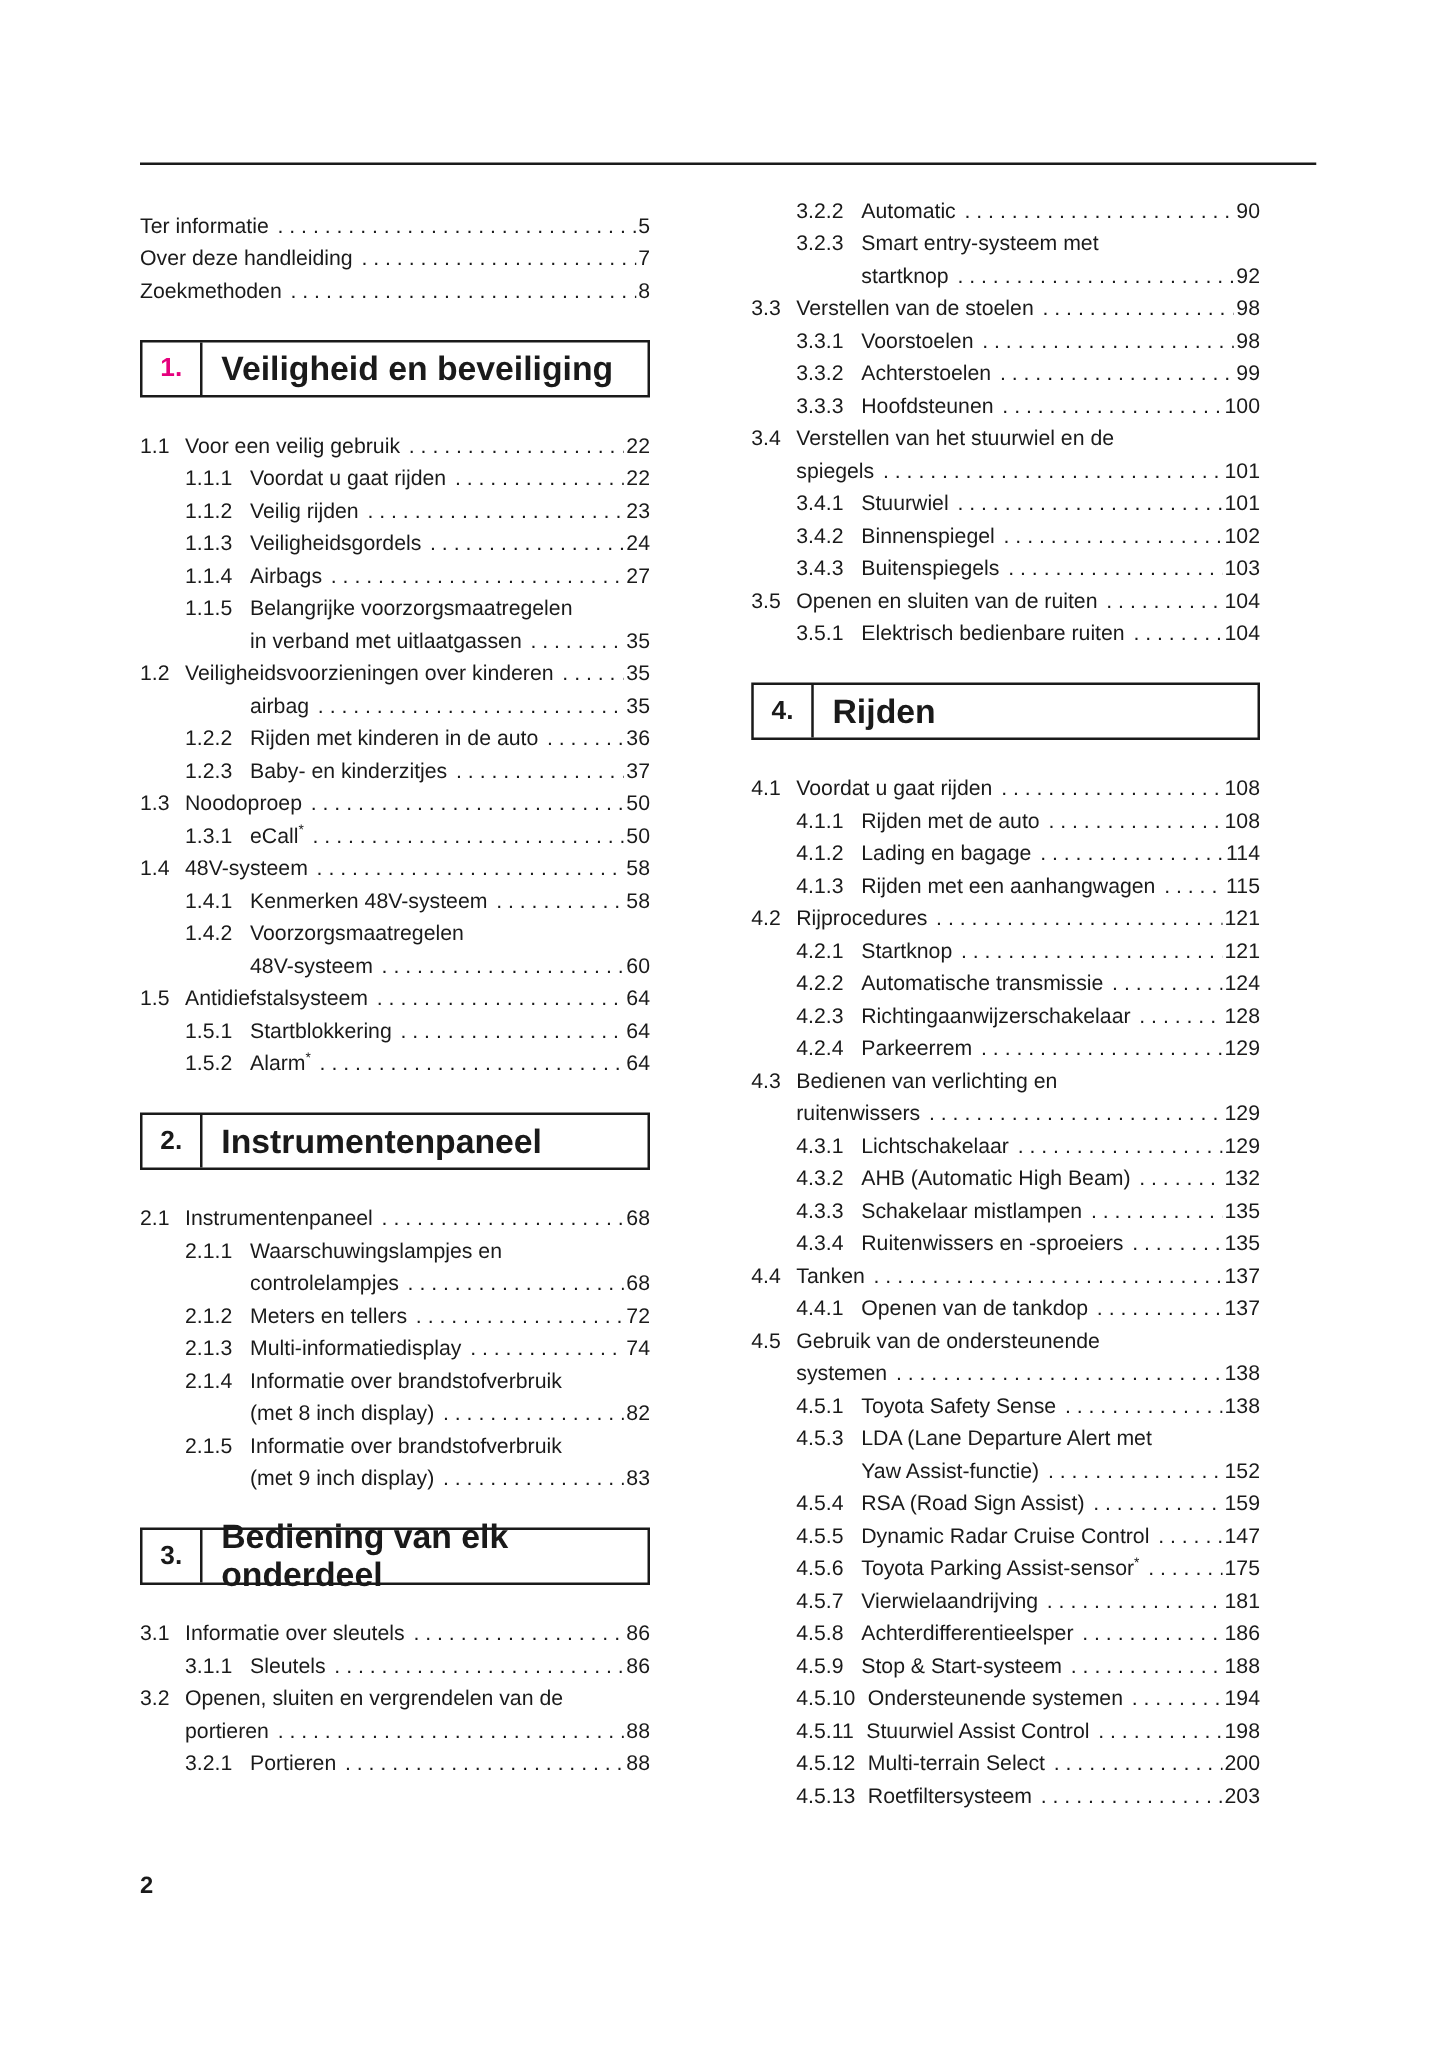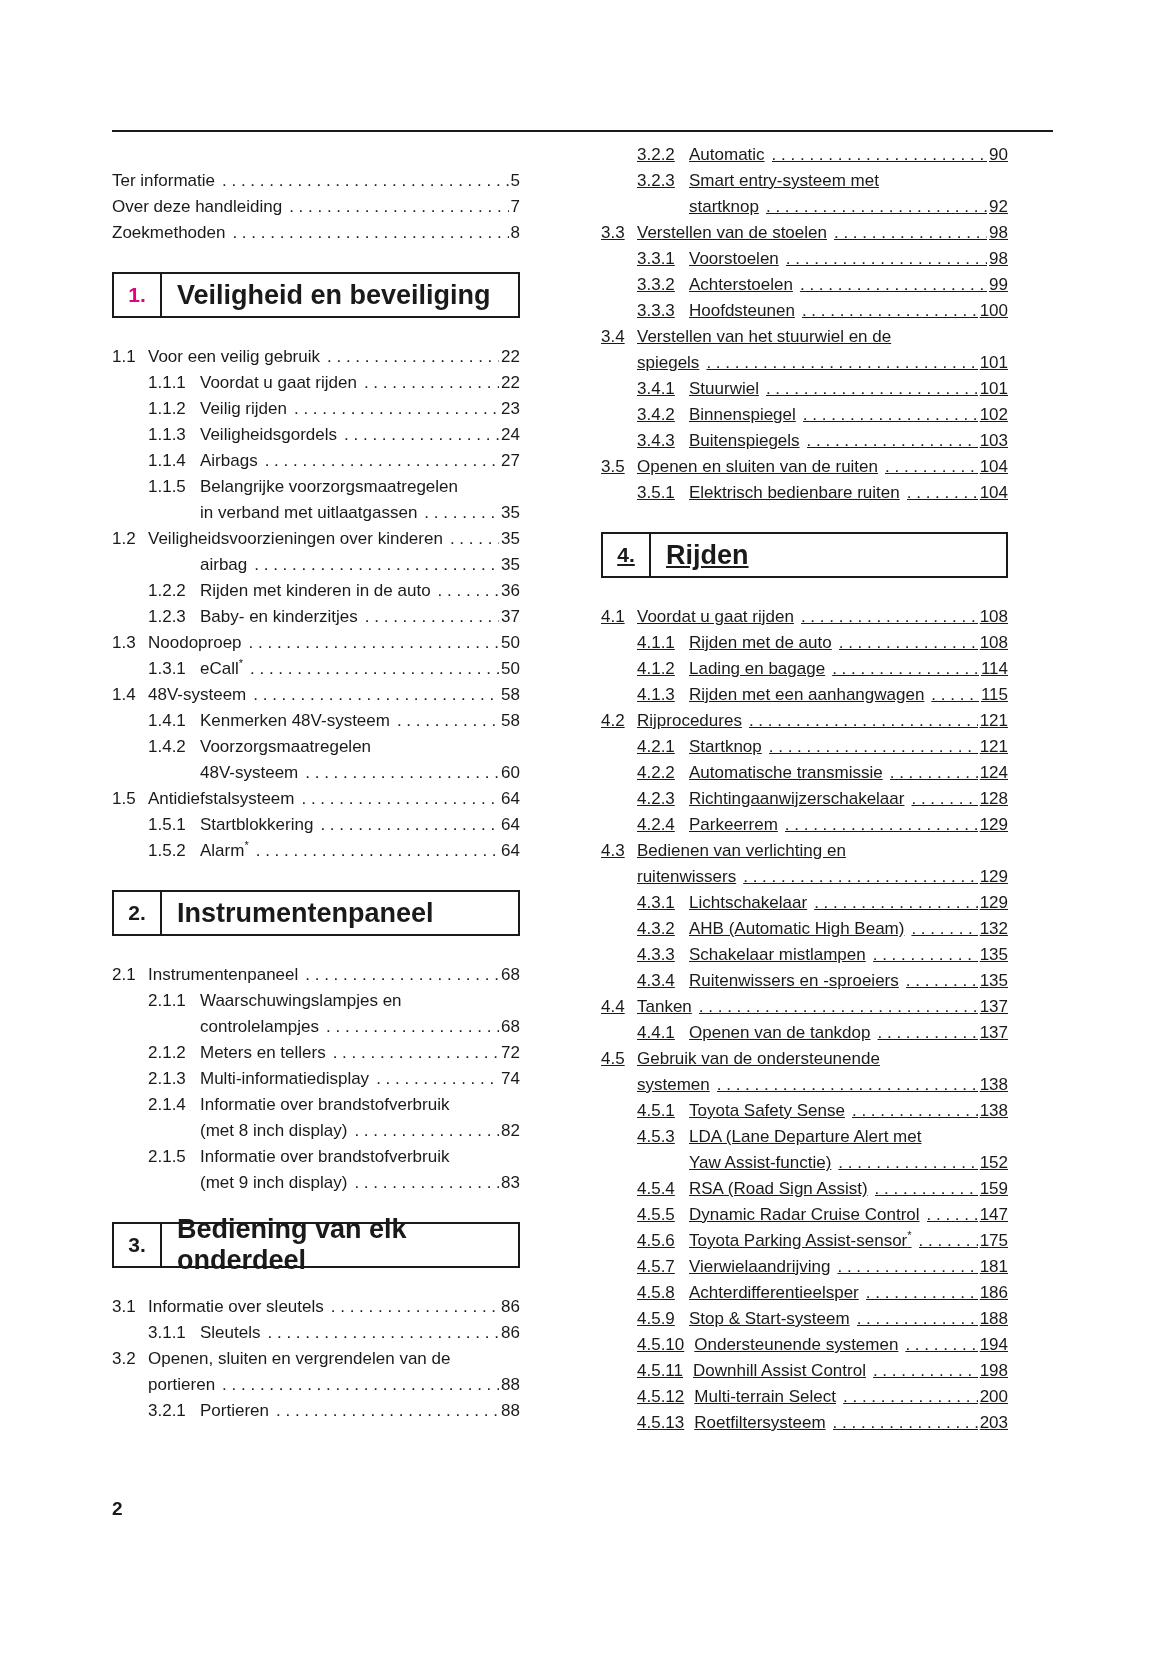--- a/index.html
+++ b/index.html
@@ -18,21 +18,21 @@
     background: #1a1a1a;
   }
   .columns {
     position: absolute;
     left: 112px; top: 132px;
     width: 880px;
     display: flex;
   }
   .col { width: 408px; }
   .col-left  { margin-right: 81px; padding-top: 36px; }
-  .col-right { width: 407px; padding-top: 10px; text-decoration: underline; }
+  .col-right { width: 407px; padding-top: 24px; }
 
   .toc-entry { font-size: 17px; line-height: 26px; }
   .toc-entry .line { display: flex; align-items: baseline; }
   .toc-entry .num  { flex: none; white-space: pre; padding-right: 10px; }
   .toc-entry.level-1 .num { min-width: 36px; }
   .toc-entry.level-2 .num { margin-left: 36px; min-width: 52px; }
   .toc-entry .text { flex: none; white-space: nowrap; }
   .toc-entry .text sup { font-size: 11px; line-height: 0; }
   .toc-entry .dots {
     flex: 1 1 auto;
@@ -694,21 +694,21 @@
           <div class="line">
             <span class="num">4.5.10</span>
             <span class="text">Ondersteunende systemen</span>
             <span class="dots"></span>
             <span class="pagenum">194</span>
           </div>
         </div>
         <div class="toc-entry level-2">
           <div class="line">
             <span class="num">4.5.11</span>
-            <span class="text">Downhill Assist Control</span>
+            <span class="text">Stuurwiel Assist Control</span>
             <span class="dots"></span>
             <span class="pagenum">198</span>
           </div>
         </div>
         <div class="toc-entry level-2">
           <div class="line">
             <span class="num">4.5.12</span>
             <span class="text">Multi-terrain Select</span>
             <span class="dots"></span>
             <span class="pagenum">200</span>

